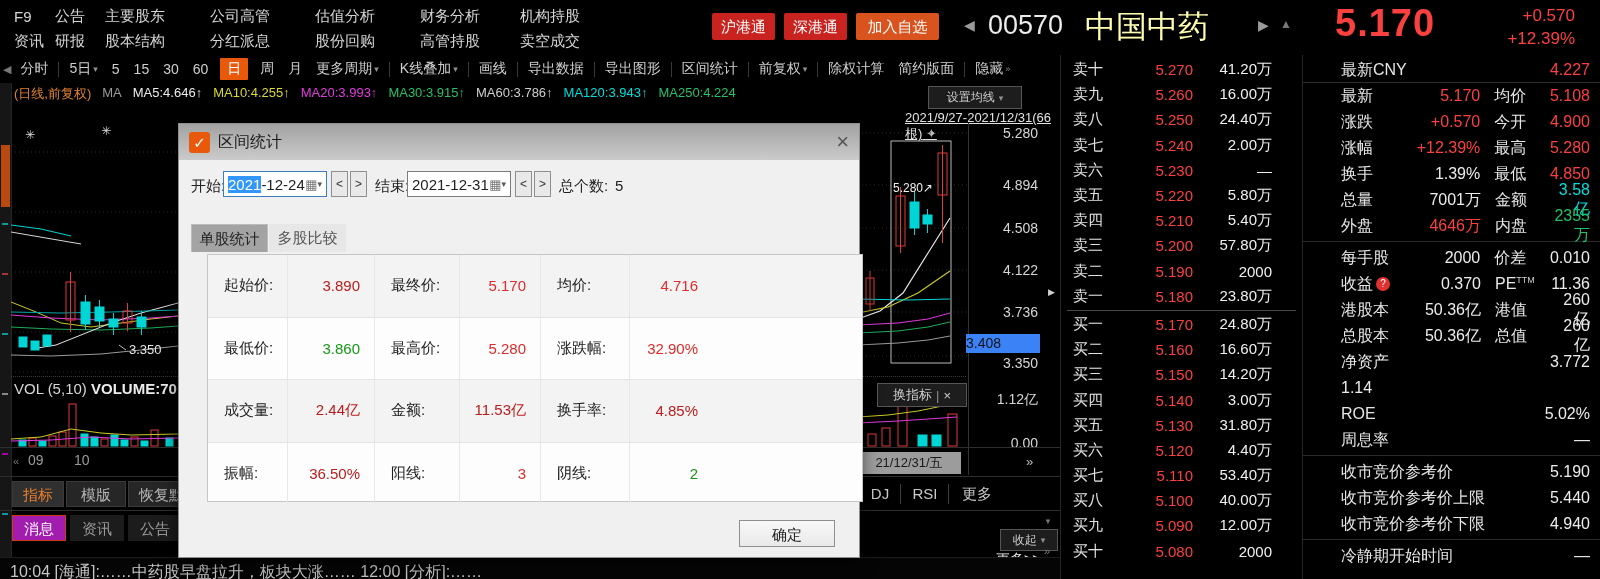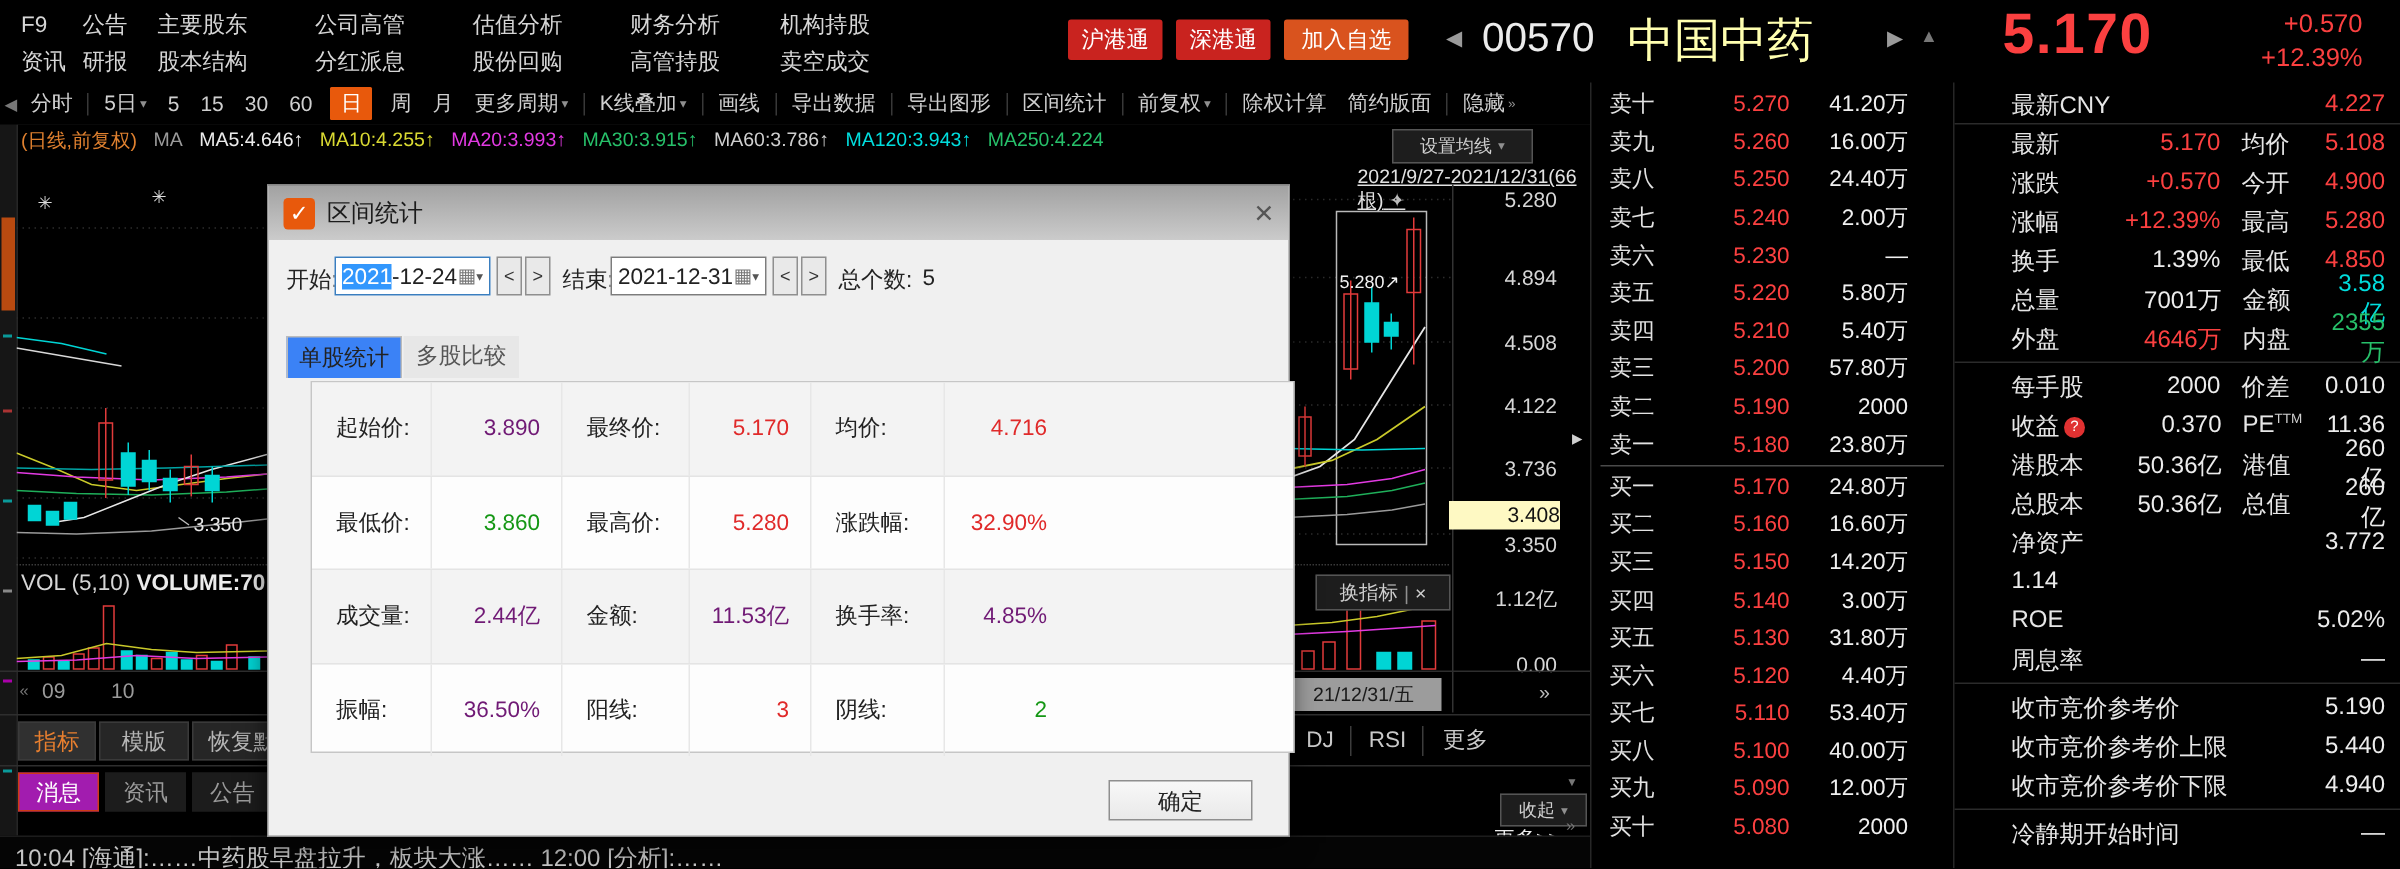--- a/index.html
+++ b/index.html
@@ -69,21 +69,21 @@
   .m-cal{margin-left:auto;color:#777;font-size:13px;}
   .m-step{position:absolute;width:17px;height:26px;background:#e9e9e9;border:1px solid #8f8f8f;font-size:12px;color:#333;text-align:center;line-height:24px;box-sizing:border-box;}
   .m-tab{position:absolute;top:100px;height:28px;width:77px;text-align:center;line-height:28px;font-size:15px;box-sizing:border-box;}
   .m-table{position:absolute;left:12px;top:130px;width:656px;height:248px;background:#fdfdfd;border:1px solid #c6c6c6;box-sizing:border-box;margin-left:16px;}
   .m-row{display:grid;grid-template-columns:80px 87px 85px 81px 89px 1fr;height:61.5px;border-bottom:1px solid #e4e4e4;}
   .m-row:last-child{border-bottom:0;}
   .m-row:nth-child(odd){background:#f3f3f3;}
   .m-cell{display:flex;align-items:center;font-size:15px;border-right:1px solid #e7e7e7;padding-left:16px;box-sizing:border-box;}
   .m-cell.val{justify-content:flex-end;padding-right:14px;padding-left:0;}
   .m-cell.v3{border-right:0;padding-right:164px;}
-  .mdark{color:#701a75}.mred{color:#e02a2a}.mgrn{color:#159715}
+  .mdark{color:#b91c1c}.mred{color:#e02a2a}.mgrn{color:#159715}
   .m-ok{position:absolute;left:560px;top:396px;width:96px;height:27px;background:linear-gradient(180deg,#f8f8f8,#e9e9e9);border:1px solid #8f8f8f;font-size:15px;color:#222;text-align:center;line-height:25px;box-sizing:border-box;}
 </style>
 </head>
 <body>
 
 <div class="app">
 
   <div class="abs" style="left:0;top:0;width:1600px;height:55px;">
     <div style="padding-top:4px;">
       <div class="menu-row">
@@ -271,21 +271,21 @@
       </g>
     </svg>
     <div class="abs" style="left:893px;top:98px;font-size:12px;color:#f0f0f0;">5.280↗</div>
 
     <div class="abs" style="left:968px;top:40px;width:1px;height:352px;background:#333;"></div>
     <div class="axis-lbl" style="top:42px;">5.280</div>
     <div class="axis-lbl" style="top:94px;">4.894</div>
     <div class="axis-lbl" style="top:137px;">4.508</div>
     <div class="axis-lbl" style="top:179px;">4.122</div>
     <div class="axis-lbl" style="top:221px;">3.736</div>
-    <div class="abs" style="left:966px;top:251px;width:74px;height:19px;background:#fef9c3;color:#111;font-size:14px;text-align:right;line-height:19px;">3.408</div>
+    <div class="abs" style="left:966px;top:251px;width:74px;height:19px;background:#3b82f6;color:#111;font-size:14px;text-align:left;line-height:19px;">3.408</div>
     <div class="axis-lbl" style="top:272px;">3.350</div>
 
     <div class="abs" style="left:11px;top:293px;width:955px;border-top:1px dotted #3a3a3a;"></div>
     <div class="abs" style="left:14px;top:297px;font-size:15px;">
       <span style="color:#d6d6d6;">VOL (5,10)</span>
       <b class="wht">VOLUME:70</b>
     </div>
     <svg class="abs" style="left:11px;top:316px;" width="167" height="48" viewBox="0 0 167 48">
       <g stroke="#00d5d5" fill="#00d5d5">
         <rect x="8" y="41" width="7" height="6"></rect>
@@ -598,21 +598,21 @@
       <span>2021-12-31</span>
       <span class="m-cal">▦</span>
       <span class="caret" style="color:#555;">▾</span>
     </div>
     <div class="m-step" style="left:336px;top:47px;">&lt;</div>
     <div class="m-step" style="left:355px;top:47px;">&gt;</div>
 
     <span class="m-lbl" style="left:380px;top:53px;">总个数:</span>
     <span class="m-lbl" style="left:436px;top:53px;">5</span>
 
-    <div class="m-tab" style="left:12px;background:#3b82f6;border:1px solid #bbb;border-bottom:none;color:#222;">单股统计</div>
+    <div class="m-tab" style="left:12px;background:#a3a3a3;border:1px solid #bbb;border-bottom:none;color:#222;">单股统计</div>
     <div class="m-tab" style="left:90px;background:#e7e7e7;color:#555;">多股比较</div>
 
     <div class="m-table">
       <div class="m-row">
         <div class="m-cell">起始价:</div>
           <div class="m-cell val mdark">3.890</div>
         <div class="m-cell">最终价:</div>
           <div class="m-cell val mred">5.170</div>
         <div class="m-cell">均价:</div>
           <div class="m-cell val v3 mred">4.716</div>

